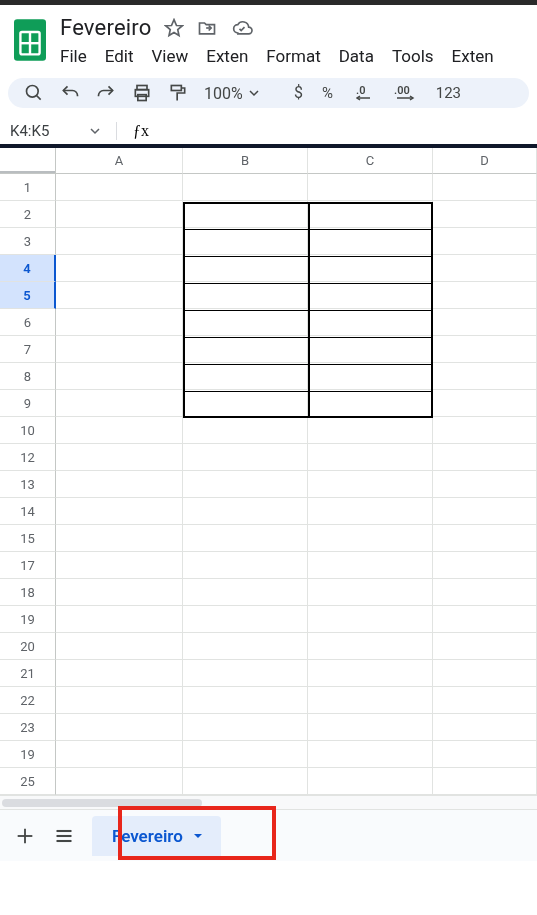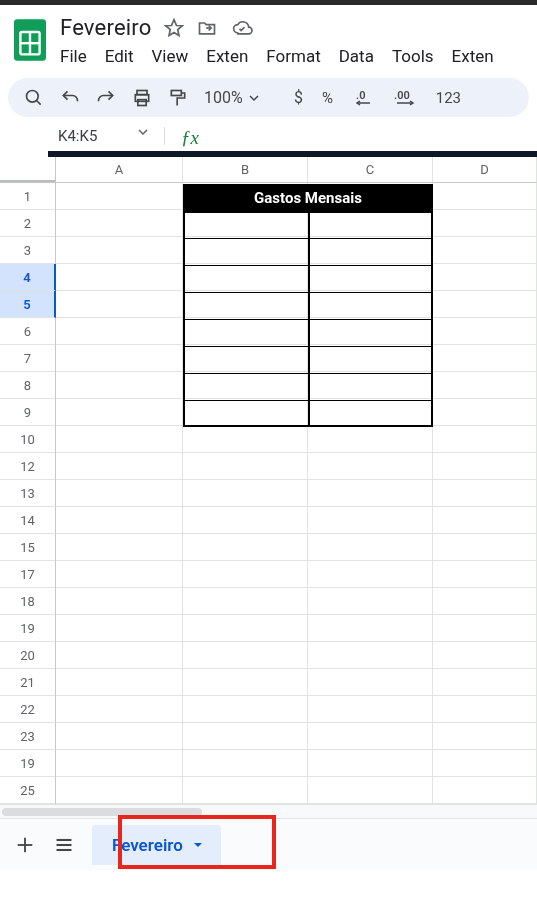--- a/index.html
+++ b/index.html
@@ -17,39 +17,39 @@
   .title-icons { display: flex; gap: 12px; align-items: center; color: #5f6368; }
 
   .menubar { display: flex; gap: 18px; font-size: 17px; color: #202124; padding-top: 4px; padding-bottom: 4px; }
   .menubar span { cursor: pointer; }
 
   
   .toolbar-wrap { padding: 8px 8px 10px 8px; }
   .toolbar {
     background: #edf2fa;
     border-radius: 30px;
-    height: 39px;
+    height: 30px;
     display: flex;
     align-items: center;
     padding: 0 16px;
     gap: 16px;
     color: #444746;
     font-size: 16px;
     overflow: hidden;
   }
   .toolbar .sep { width:1px; height:20px; background:transparent; }
   .tb-item { display:flex; align-items:center; gap:2px; cursor:pointer; }
   .zoom { display:flex; align-items:center; gap:6px; }
 
   
-  .fxbar { display:flex; align-items:flex-start; height:30px; border-bottom:6px solid #0f172a; padding:0 6px 0 10px; gap:10px; font-size:15px; color:#3c4043;margin-left:48px; }
+  .fxbar { display:flex; align-items:center; height:30px; border-bottom:4px solid #0f172a; padding:0 6px 0 10px; gap:10px; font-size:15px; color:#3c4043; }
   .namebox { width:70px; font-weight:400; }
   .fxbar .caret { color:#5f6368; }
   .fxbar .vline { width:1px; height:18px; background:#dadce0; margin:0 6px; }
-  .fx { font-style: italic; color:#15803d; font-family: serif; font-size:19px; }
+  .fx { color:#000000; font-family: serif; font-size:16px; }
 
   
   .sheet { position:relative; background:#fff; }
   
   .colhdrs, .datarow { display:grid; grid-template-columns: 56px 127px 125px 125px 104px; }
   .corner { height:26px; border-right:1px solid #c4c7c5; border-bottom:1px solid #c4c7c5; background:#fff; display:flex; align-items:flex-end; justify-content:flex-end; }
   .corner::after{content:"";width:100%;height:6px;border-bottom:2px solid #b9bdc0;}
   .colhdr { height:26px; border-right:1px solid #e1e3e1; border-bottom:1px solid #c4c7c5; display:flex; align-items:center; justify-content:center; font-size:13px; color:#5f6368; background:#fff; }
   .rowhdr { height:27px; border-right:1px solid #c4c7c5; border-bottom:1px solid #e1e3e1; display:flex; align-items:center; justify-content:center; font-size:13px; color:#5f6368; background:#fff; }
   .cell   { height:27px; border-right:1px solid #e1e3e1; border-bottom:1px solid #e1e3e1; background:#fff; }
@@ -400,21 +400,20 @@
       <div class="cell"></div>
       <div class="cell"></div>
     </div>
     <div class="datarow">
       <div class="rowhdr">25</div>
       <div class="cell"></div>
       <div class="cell"></div>
       <div class="cell"></div>
       <div class="cell"></div>
     </div>
-    <div class="merged-hdr">Gastos Mensais</div>
   <div class="black-box-col1"></div>
   <div class="black-box-col2"></div>
   <div class="bline" style="top:81px"></div>
   <div class="bline" style="top:108px"></div>
   <div class="bline" style="top:135px"></div>
   <div class="bline" style="top:162px"></div>
   <div class="bline" style="top:189px"></div>
   <div class="bline" style="top:216px"></div>
   <div class="bline" style="top:243px"></div>
 </div>

